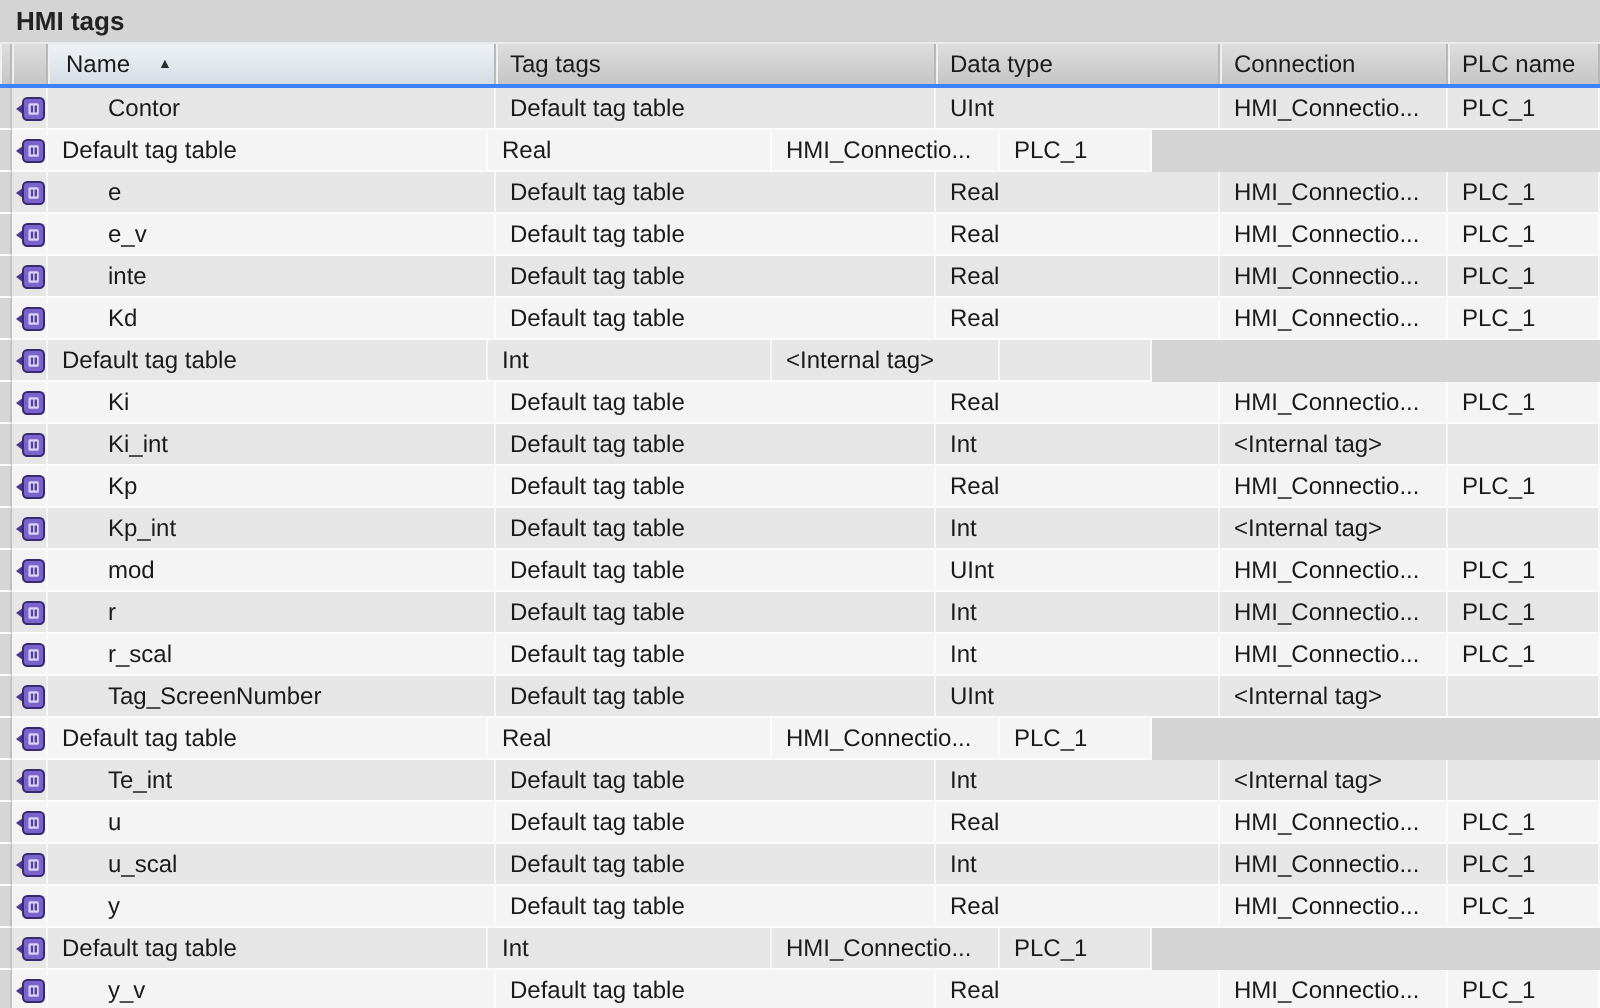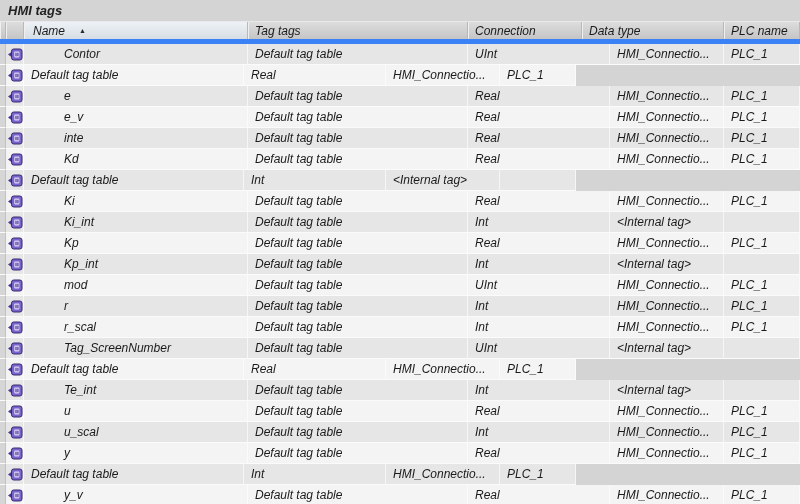--- a/index.html
+++ b/index.html
@@ -2,21 +2,21 @@
 <html><head>
 <meta charset="utf-8">
 <style>
   * { margin: 0; padding: 0; box-sizing: border-box; }
   html, body { width: 800px; height: 504px; overflow: hidden; }
   body {
     font-family: "Liberation Sans", "DejaVu Sans", sans-serif;
     background: #d4d4d4;
     color: #1c1c1c;
   }
-  .app { position: relative; width: 800px; height: 504px; overflow: hidden; font-style: italic; }
+  .app { position: relative; width: 800px; height: 504px; overflow: hidden; }
 
   
   .titlebar {
     height: 21px;
     background: #d4d4d4;
     display: flex;
     align-items: center;
     padding-left: 8px;
   }
   .titlebar .title {
@@ -32,21 +32,21 @@
   
   .c-gutter   { width: 6px;   flex: 0 0 6px; }
   .c-icon     { width: 18px;  flex: 0 0 18px; }
   .c-name     { width: 224px; flex: 0 0 224px; }
   .c-tagtable { width: 220px; flex: 0 0 220px; }
   .c-datatype { width: 142px; flex: 0 0 142px; }
   .c-conn     { width: 114px; flex: 0 0 114px; }
   .c-plc      { width: 76px;  flex: 0 0 76px; }
 
   
-  .thead { height: 23px; border-top: 1px solid #e9e9e9; border-bottom: 5px solid #3b82f6; }
+  .thead { height: 23px; border-top: 1px solid #e9e9e9; border-bottom: 2px solid #3b82f6; }
   .th {
     background: linear-gradient(#dddddd, #c5c5c5);
     border-right: 1px solid #b8b8b8;
     box-shadow: inset 1px 0 0 #efefef;
     font-size: 12px;
     color: #1a1a1a;
     display: flex;
     align-items: center;
     padding-left: 7px;
     white-space: nowrap;
@@ -79,21 +79,21 @@
     border-bottom: 1px solid #fbfbfb;
     border-right: 1px solid rgba(255,255,255,0.65);
     padding-left: 7px;
   }
   .tr .c-gutter {
     background: #d6d6d6 !important;
     border-right: 1px solid #c2c2c2;
     padding-left: 0;
   }
   .tr .c-icon { padding-left: 2px; }
-  .tr .c-name { padding-left: 40px; }
+  .tr .c-name { padding-left: 30px; }
   .tag-icon-svg { display: block; }
 </style>
 </head>
 <body>
 
 <div class="app">
 
   <div class="titlebar">
     <span class="title">HMI tags</span>
   </div>
@@ -101,22 +101,22 @@
   <div class="table">
 
     <div class="thead">
       <div class="th blank c-gutter"></div>
       <div class="th blank c-icon"></div>
       <div class="th sorted c-name">
         <span>Name</span>
         <span class="sort-arrow">▲</span>
       </div>
       <div class="th c-tagtable">Tag tags</div>
+      <div class="th c-datatype">Data type</div>
       <div class="th c-conn">Connection</div>
-      <div class="th c-datatype">Data type</div>
       <div class="th c-plc">PLC name</div>
     </div>
 
     <div id="rows">
         <div class="tr odd">
     <div class="cell c-gutter"></div>
     <div class="cell c-icon">
       <svg class="tag-icon-svg" width="15" height="13" viewBox="0 0 15 13">
         <polygon points="0,6.5 4,3.5 4,9.5" fill="#4a3890"></polygon>
         <rect x="3.5" y="1" width="10.5" height="11" rx="2.2" fill="#7a63cc" stroke="#372a6e" stroke-width="1"></rect>

